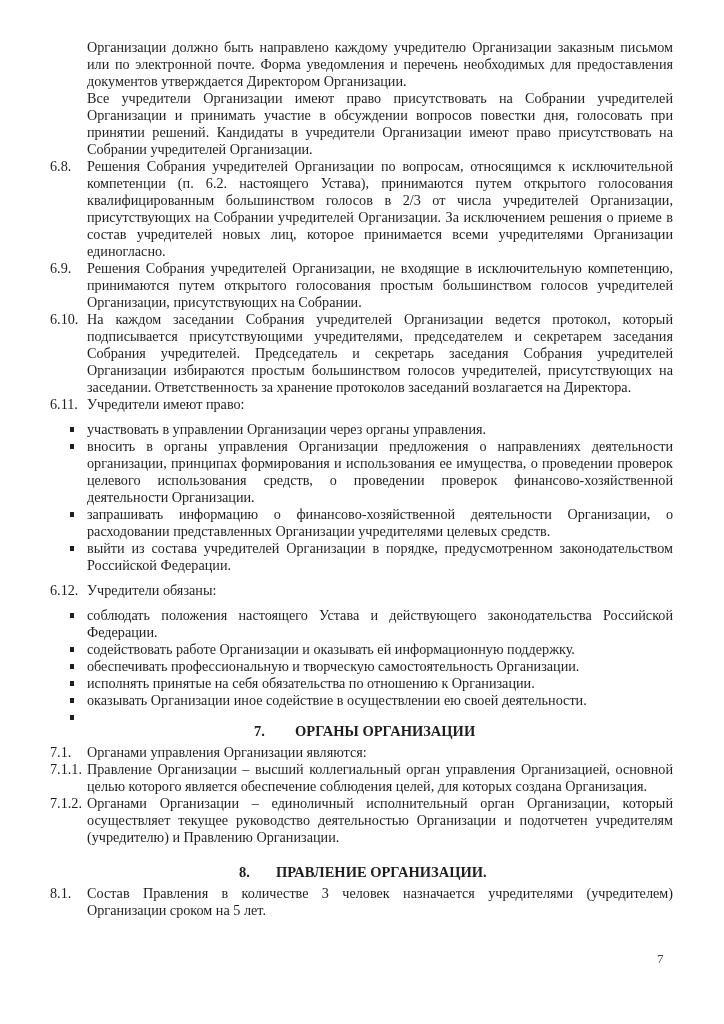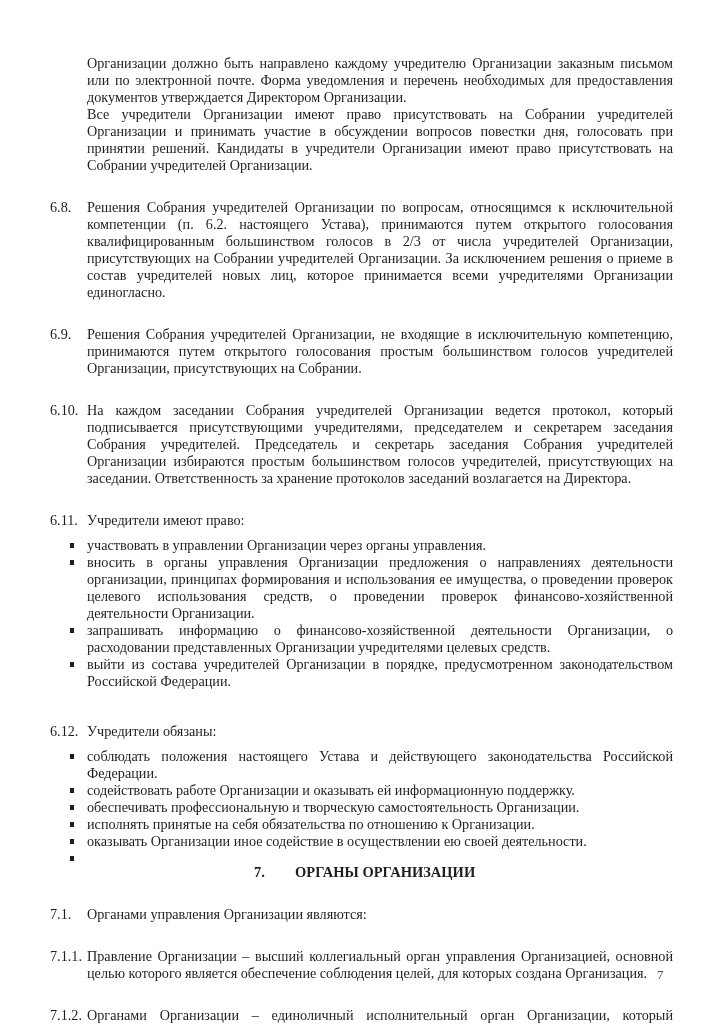--- a/index.html
+++ b/index.html
@@ -1,26 +1,26 @@
 <!DOCTYPE html>
 <html><head>
 <meta charset="utf-8">
 <style>
   html, body { margin: 0; padding: 0; background: #ffffff; }
   body {
     width: 724px; height: 1024px; position: relative; overflow: hidden;
     font-family: "Liberation Serif", "DejaVu Serif", serif;
     color: #1e1e1e;
   }
-  .page { position: absolute; left: 0; top: 16px; width: 724px; height: 768px; }
+  .page { position: absolute; left: 0; top: 0; width: 724px; height: 768px; }
   .content {
     position: absolute; left: 50px; top: 39px; width: 623px;
     font-size: 14.2px; line-height: 17px;
   }
-  .item { position: relative; padding-left: 37px; text-align: justify; margin-top: 25px; }
+  .item { position: relative; padding-left: 37px; text-align: justify; }
   .item .num { position: absolute; left: 0; top: 0; }
   .item .text { display: block; }
   .para { padding-left: 37px; text-align: justify; }
   ul.bullets { list-style: none; margin: 0; padding: 0; }
   ul.bullets li { position: relative; padding-left: 37px; text-align: justify; }
   ul.bullets li .bullet {
     position: absolute; left: 20px; top: 6px; width: 4px; height: 5px; background: #1e1e1e;
   }
   .gap-small { height: 8px; }
   .gap-bul { height: 8px; }
@@ -105,20 +105,21 @@
       <span class="num">7.1.1.</span>
       <span class="text">Правление Организации – высший коллегиальный орган управления Организацией, основной целью которого является обеспечение соблюдения целей, для которых создана Организация.</span>
     </div>
     <div class="item">
       <span class="num">7.1.2.</span>
       <span class="text">Органами Организации – единоличный исполнительный орган Организации, который осуществляет текущее руководство деятельностью Организации и подотчетен учредителям (учредителю) и Правлению Организации.</span>
     </div>
 
     <div class="heading h8">
       <span class="hnum">8.</span>
+      <span class="htitle">ПРАВЛЕНИЕ ОРГАНИЗАЦИИ.</span>
     </div>
 
     <div class="item">
       <span class="num">8.1.</span>
       <span class="text">Состав Правления в количестве 3 человек назначается учредителями (учредителем) Организации сроком на 5 лет.</span>
     </div>
 
   </div>
 
   <div class="pagenum">7</div>

